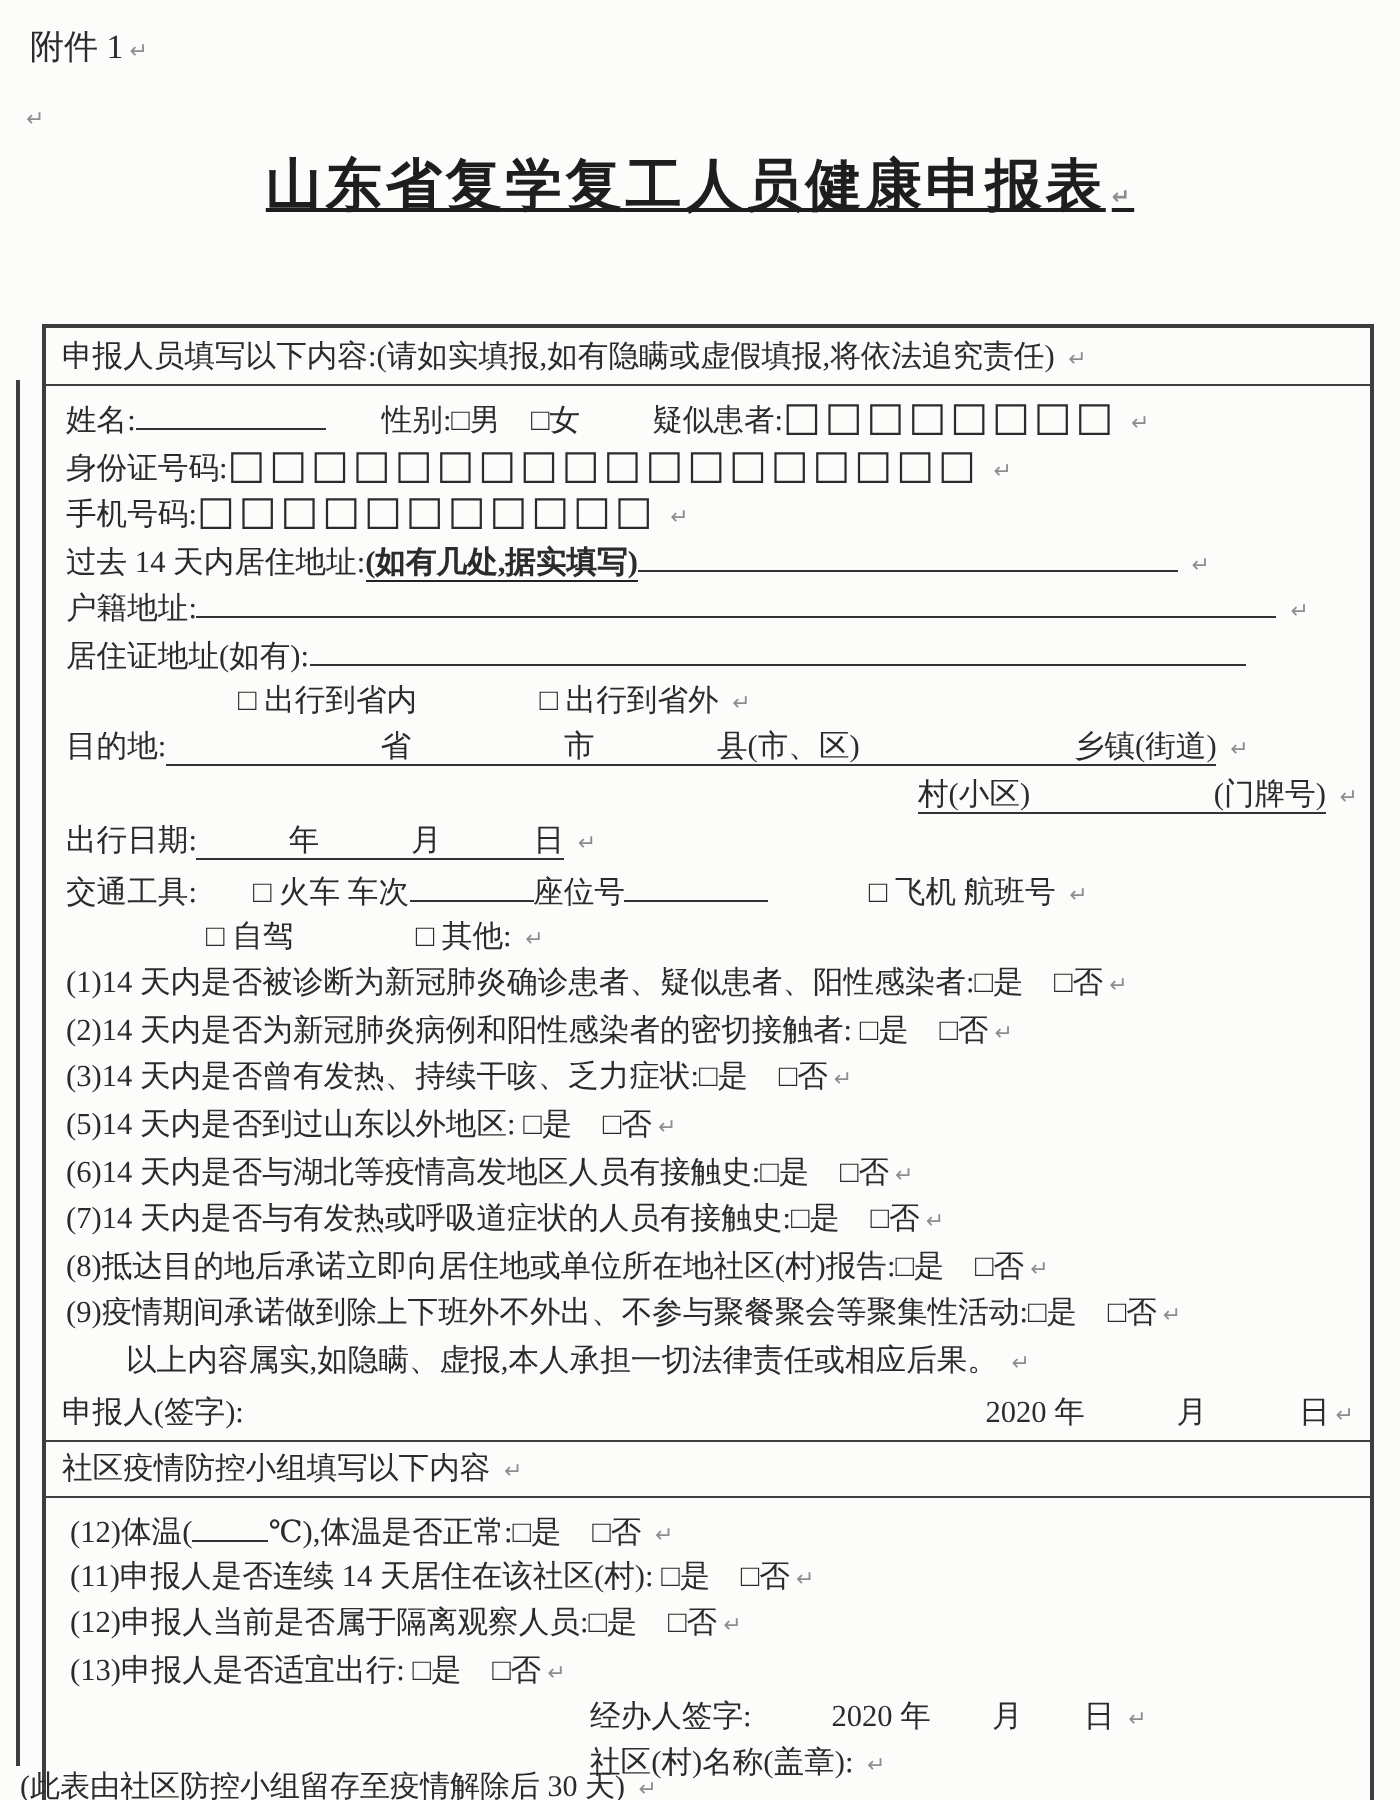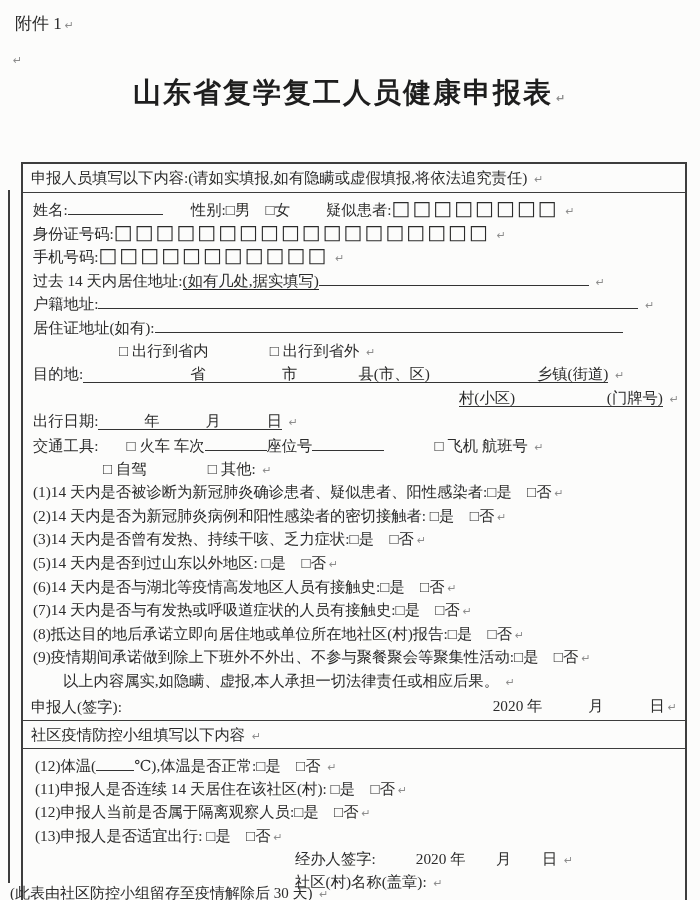--- a/index.html
+++ b/index.html
@@ -6,21 +6,21 @@
   body{
     width:700px;height:900px;position:relative;overflow:hidden;
     background:#fcfcfb;color:#2b2b2b;
     font-family:"Liberation Serif","DejaVu Serif",serif;
     font-size:15.3px;
   }
   .attachment{position:absolute;left:15px;top:12px;font-size:17px;}
   .lone-mark{position:absolute;left:10px;top:50px;}
   .title{position:absolute;left:0;top:74px;width:100%;text-align:center;
     font-family:"Liberation Sans","DejaVu Sans",sans-serif;
-    font-weight:700;font-size:28px;letter-spacing:2px;color:#1e1e1e;}
+    font-weight:700;font-size:28px;letter-spacing:2px;color:#1e1e1e;text-decoration:underline;}
   .outer-left{position:absolute;left:8px;top:190px;width:2px;height:693px;background:#3d3d3d;}
   .form-table{position:absolute;left:21px;top:162px;width:666px;
     border:2px solid #3d3d3d;box-sizing:border-box;background:transparent;}
   .row-header{border-bottom:1.6px solid #3d3d3d;padding:4px 6px 3px 8px;white-space:nowrap;}
   .cell-main{padding:4px 6px 2px 0;}
   .cell-main .line{height:23.6px;line-height:23.6px;white-space:nowrap;padding-left:10px;}
   .indent-sm{padding-left:42px !important;text-align:right;}
   .indent-box{padding-left:96px !important;}
   .indent-drive{padding-left:80px !important;}
   .indent-aff{padding-left:40px !important;}
@@ -31,21 +31,21 @@
     padding:0 8px;white-space:nowrap;}
   .cell-comm{padding:4px 6px 6px 0;}
   .cell-comm .line{height:23.4px;line-height:23.4px;white-space:nowrap;padding-left:12px;}
   .indent-handler{padding-left:272px !important;}
   .footer-note{position:absolute;left:10px;top:884px;font-size:15px;white-space:nowrap;}
   .ul{display:inline-block;border-bottom:1.5px solid #333;height:17px;vertical-align:baseline;}
   .w95{width:95px;} .w270{width:270px;} .w540{width:540px;} .w468{width:468px;}
   .w62{width:62px;} .w72{width:72px;} .w38{width:38px;}
   .ul-text{border-bottom:1.5px solid #333;}
   .boxes{font-size:20px;letter-spacing:2px;font-family:"DejaVu Sans",sans-serif;}
-  .bold-ul{font-weight:400;border-bottom:1.8px solid #222;}
+  .bold-ul{font-weight:700;border-bottom:1.8px solid #222;}
   .gap28{display:inline-block;width:28px;} .gap36{display:inline-block;width:36px;}
   .gap50{display:inline-block;width:50px;} .gap40{display:inline-block;width:40px;}
   .pilcrow{color:#8d8d8d;font-size:11px;margin-left:3px;font-family:"DejaVu Sans",sans-serif;}
 </style>
 </head>
 <body>
 
 <div class="attachment"><span>附件 1</span><span class="pilcrow">↵</span></div>
 <div class="lone-mark"><span class="pilcrow">↵</span></div>
 <div class="title"><span>山东省复学复工人员健康申报表</span><span class="pilcrow">↵</span></div>

